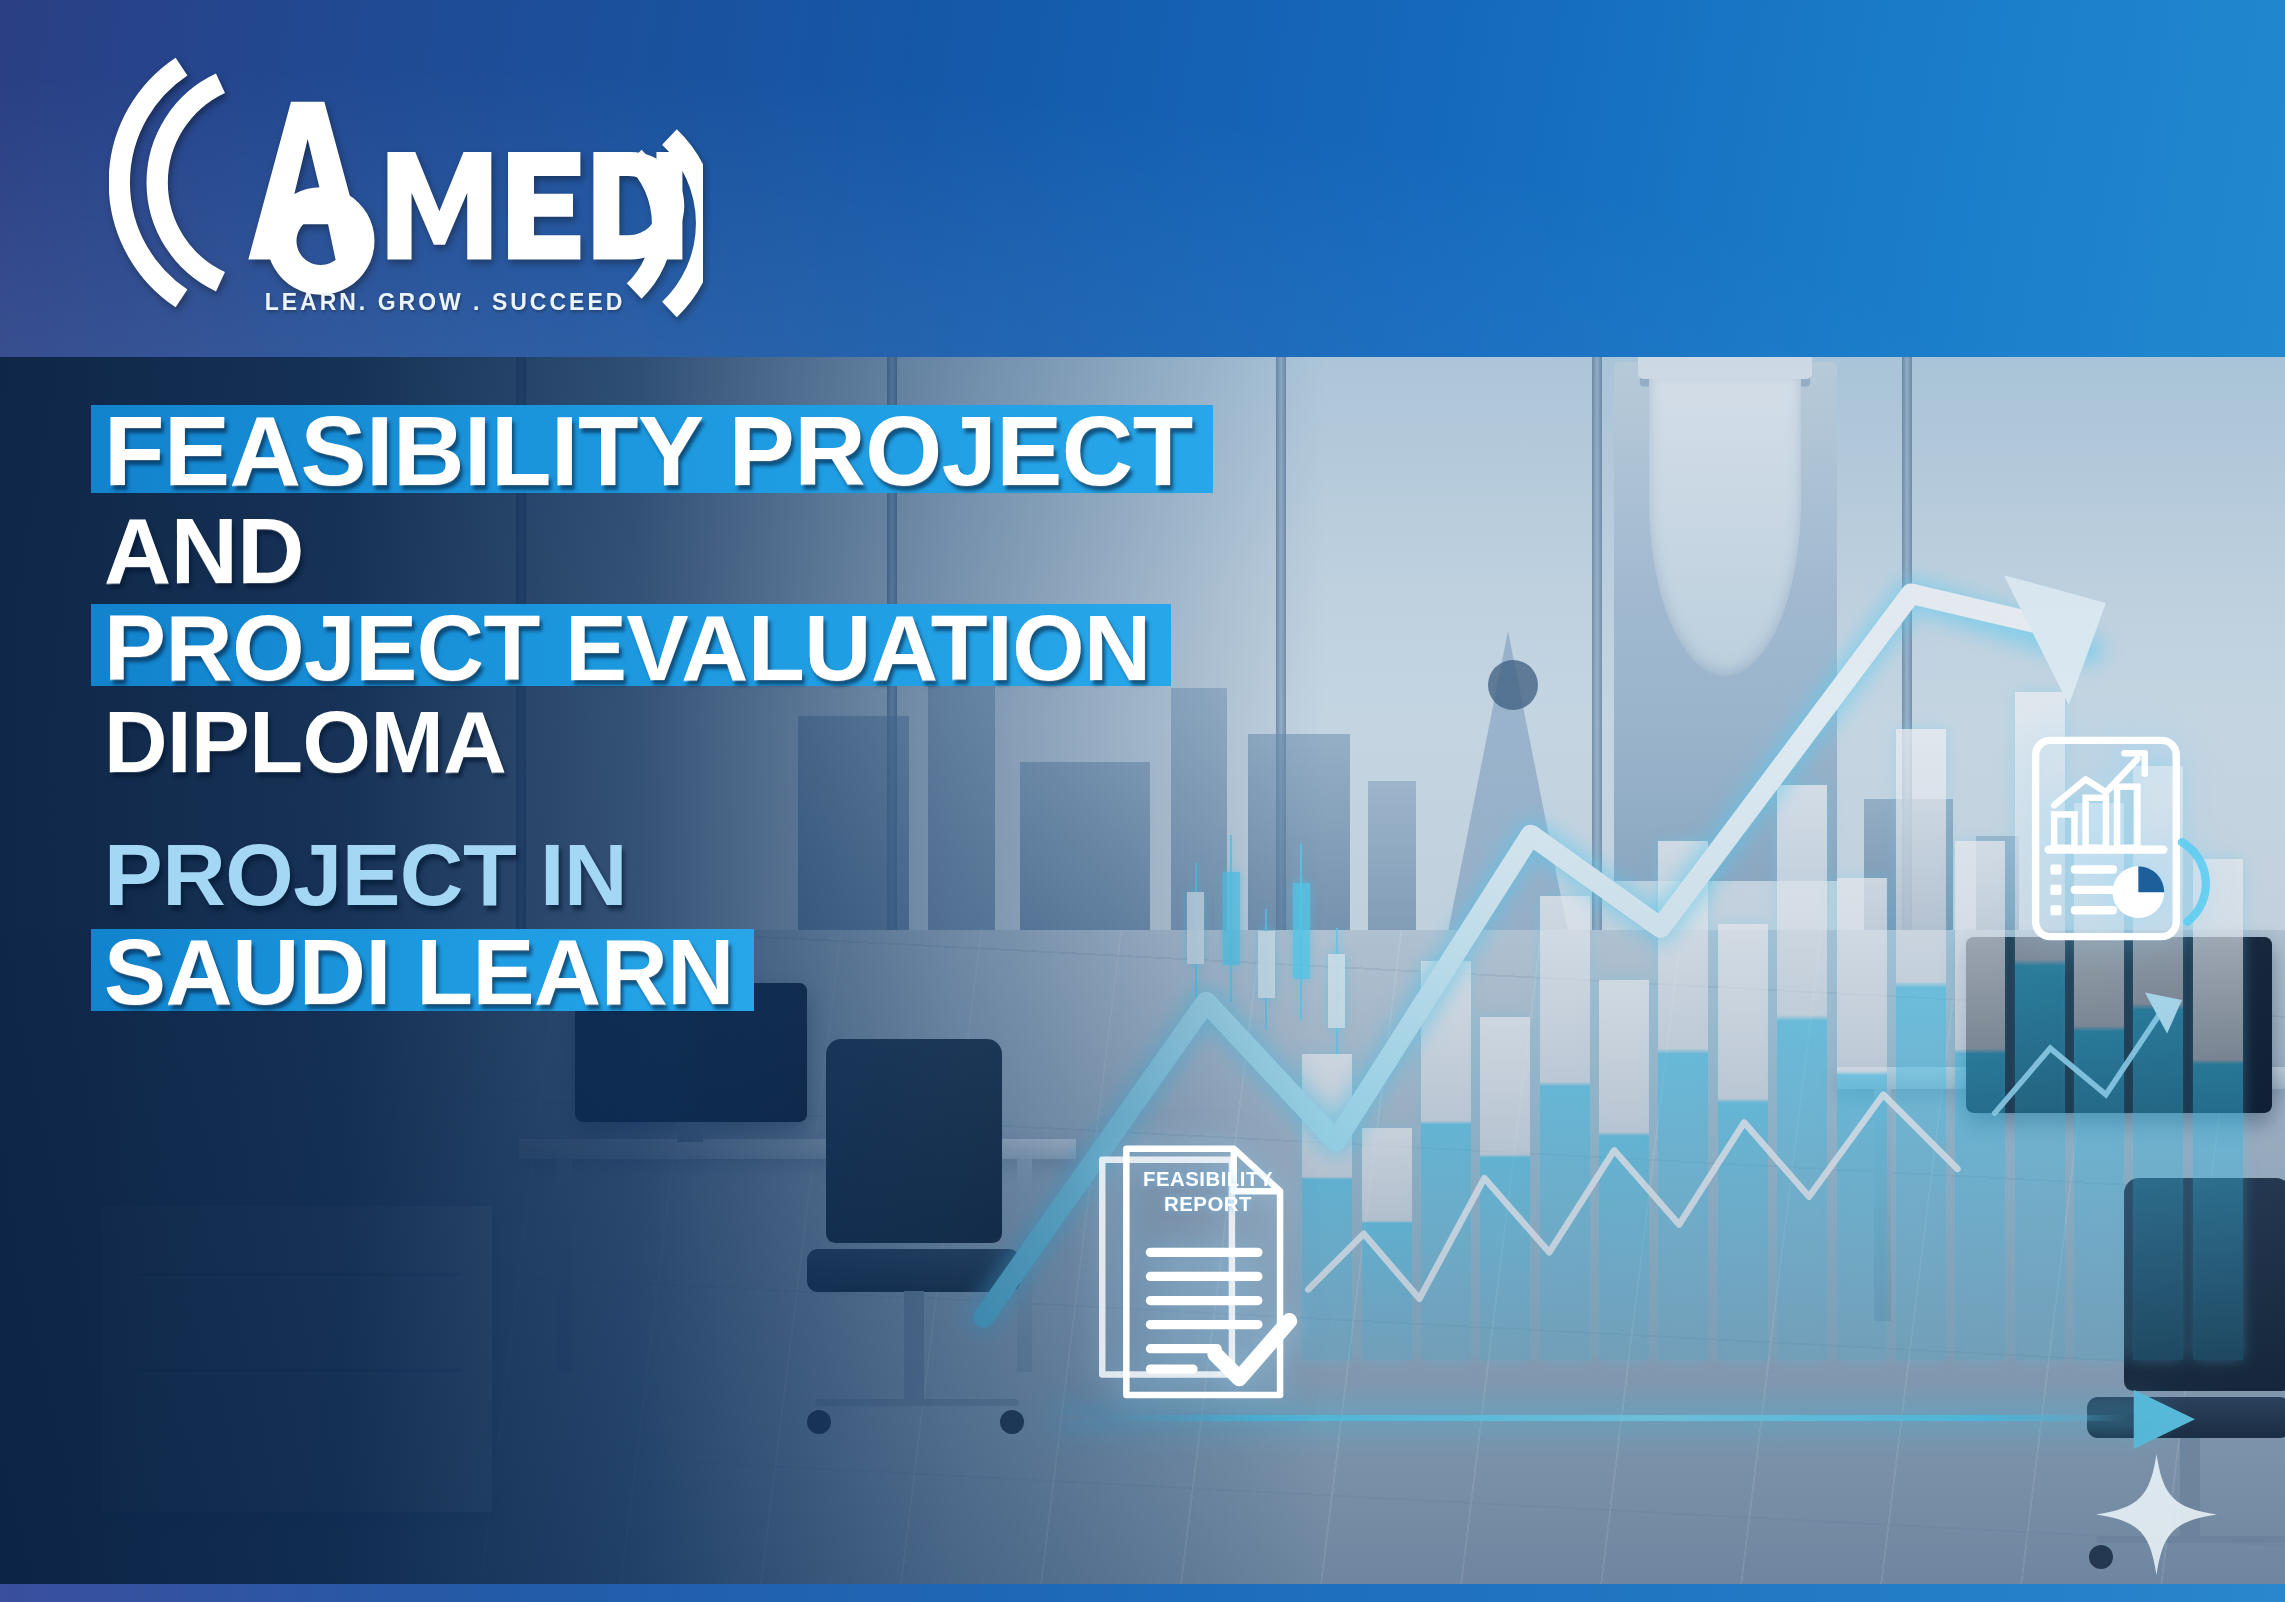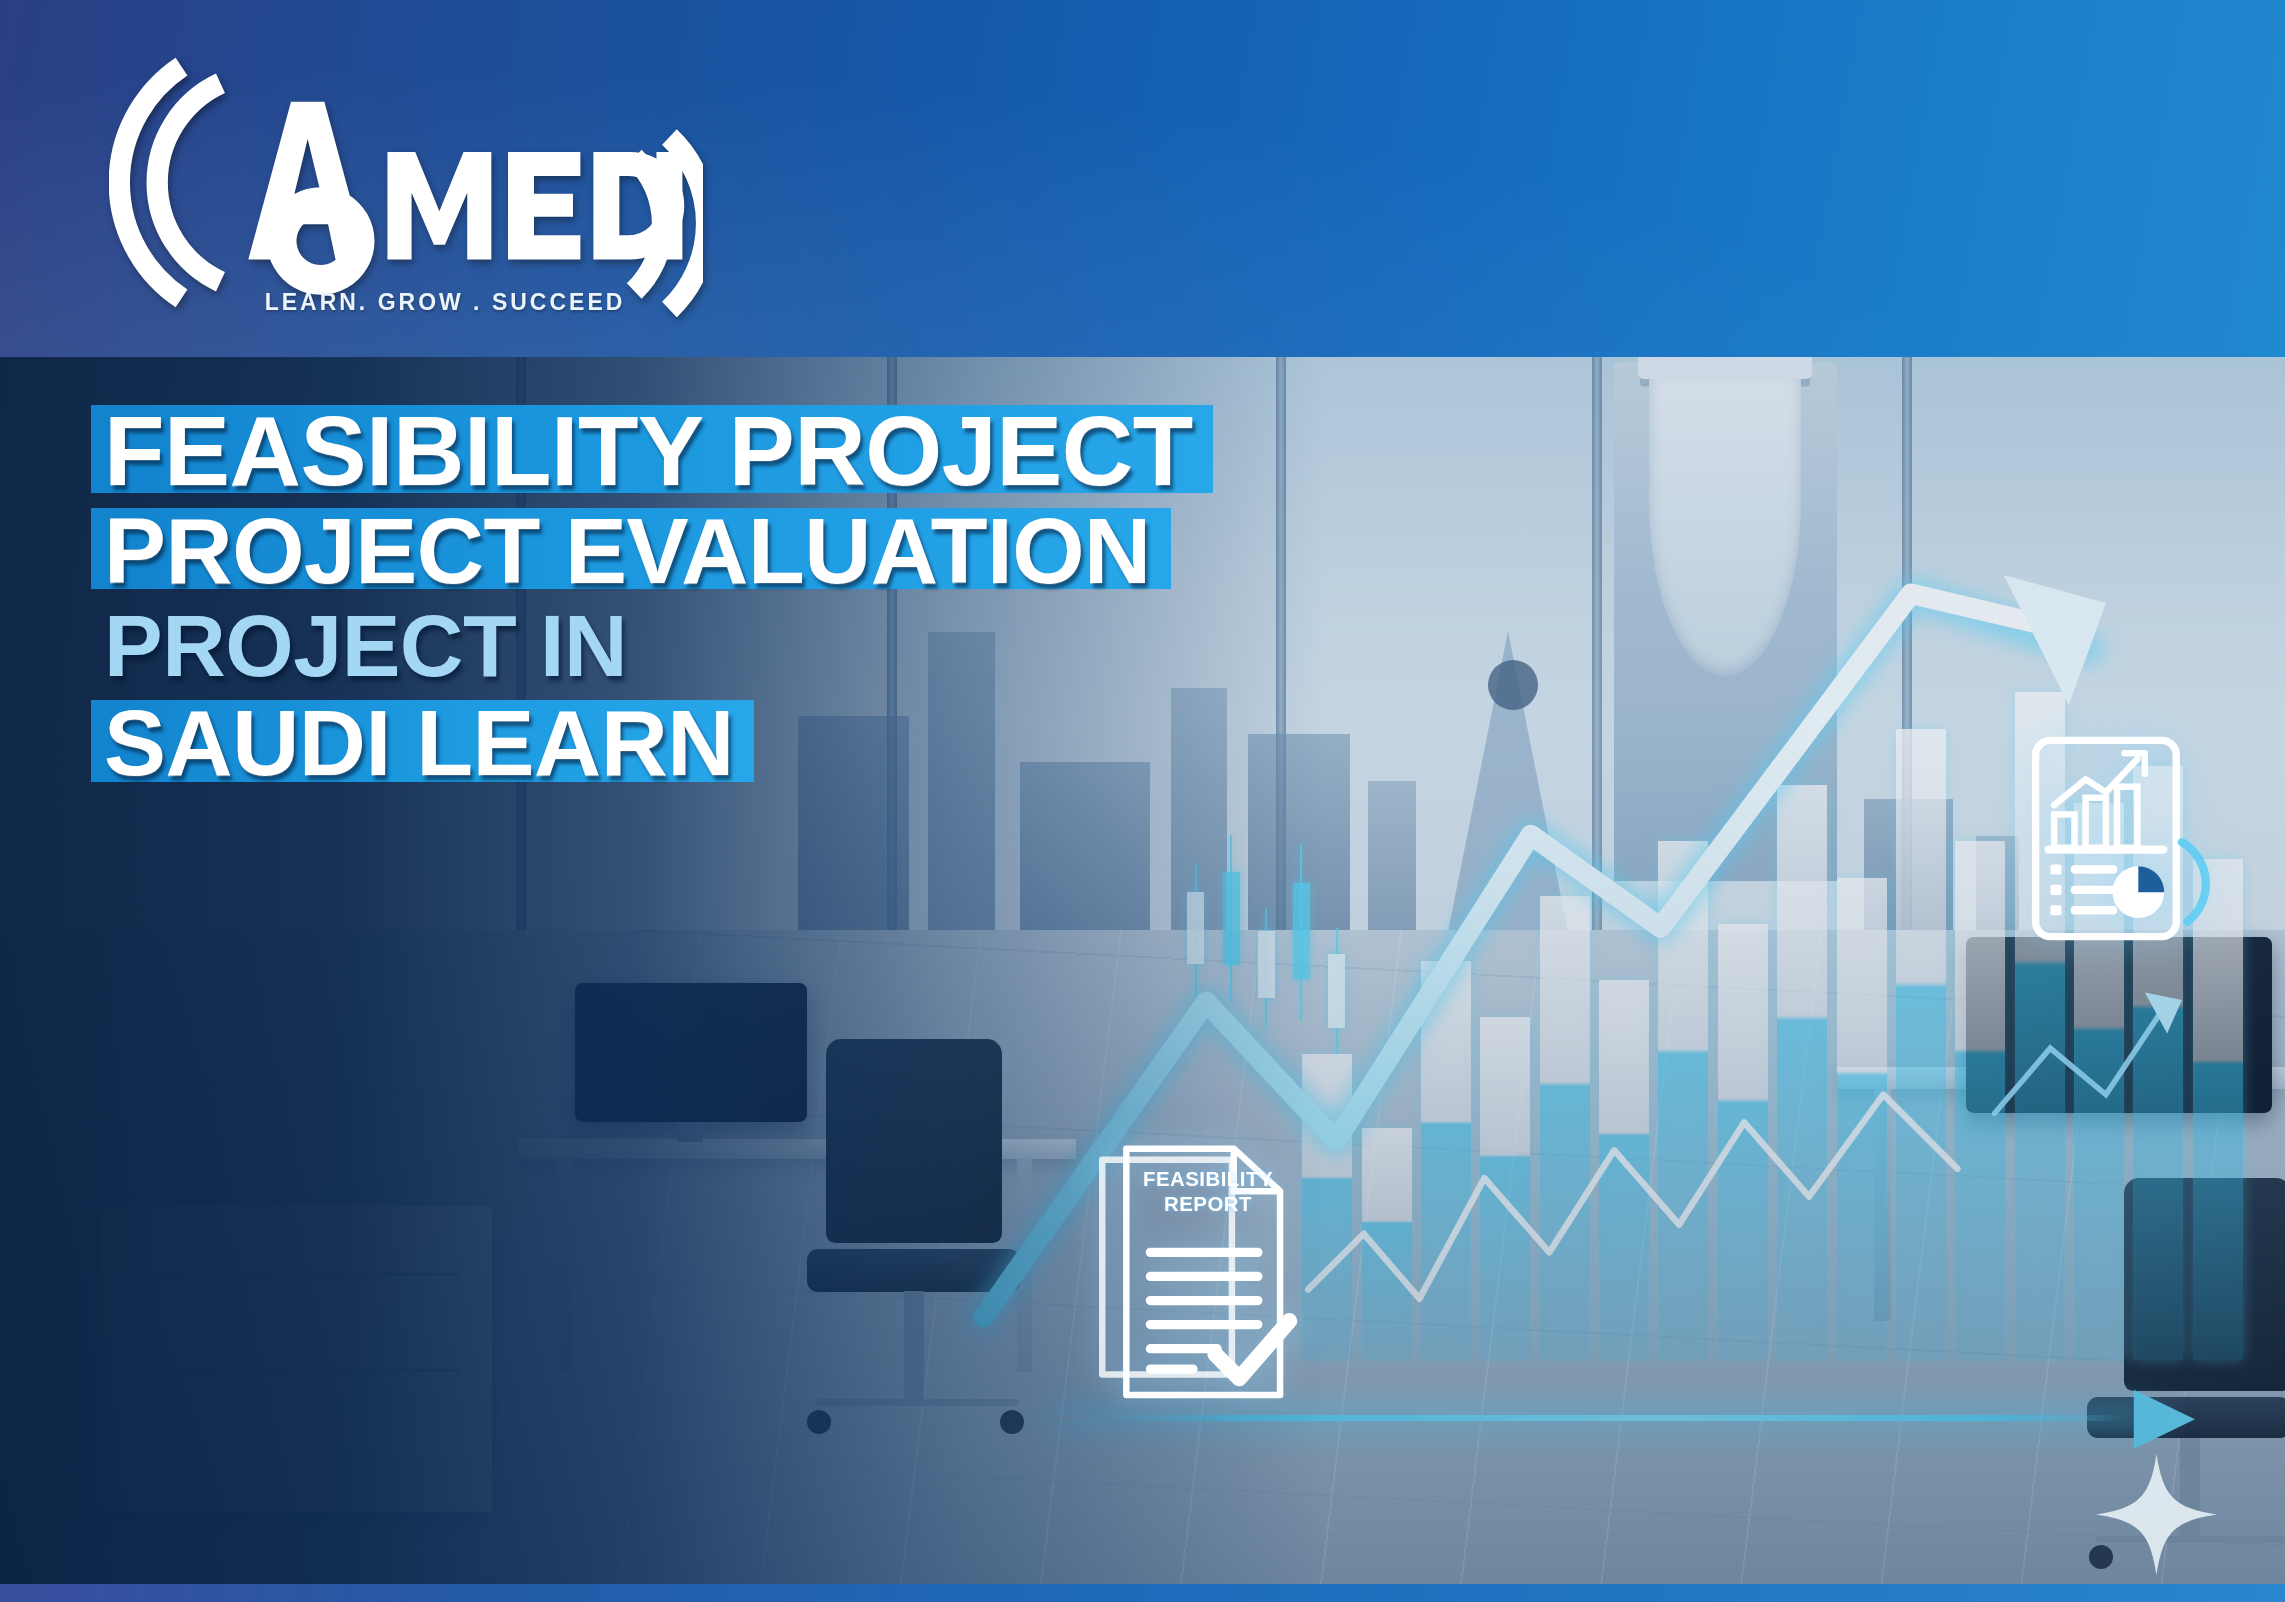--- a/index.html
+++ b/index.html
@@ -355,28 +355,34 @@
 
   <div class="headline">
 
     <div class="hl-row r1">
       <span class="hl-band">
         <span class="band"></span>
         <span class="hl-txt s-xl">FEASIBILITY PROJECT</span>
       </span>
     </div>
 
+    <div class="hl-row r2">
+      <span class="hl-txt s-lg">AND</span>
+    </div>
 
     <div class="hl-row r3">
       <span class="hl-band">
         <span class="band"></span>
         <span class="hl-txt s-lg">PROJECT EVALUATION</span>
       </span>
     </div>
 
+    <div class="hl-row r4">
+      <span class="hl-txt s-md">DIPLOMA</span>
+    </div>
 
     <div class="hl-row r5">
       <span class="hl-txt s-md s-blue">PROJECT IN</span>
     </div>
 
     <div class="hl-row">
       <span class="hl-band">
         <span class="band"></span>
         <span class="hl-txt s-lg">SAUDI LEARN</span>
       </span>

